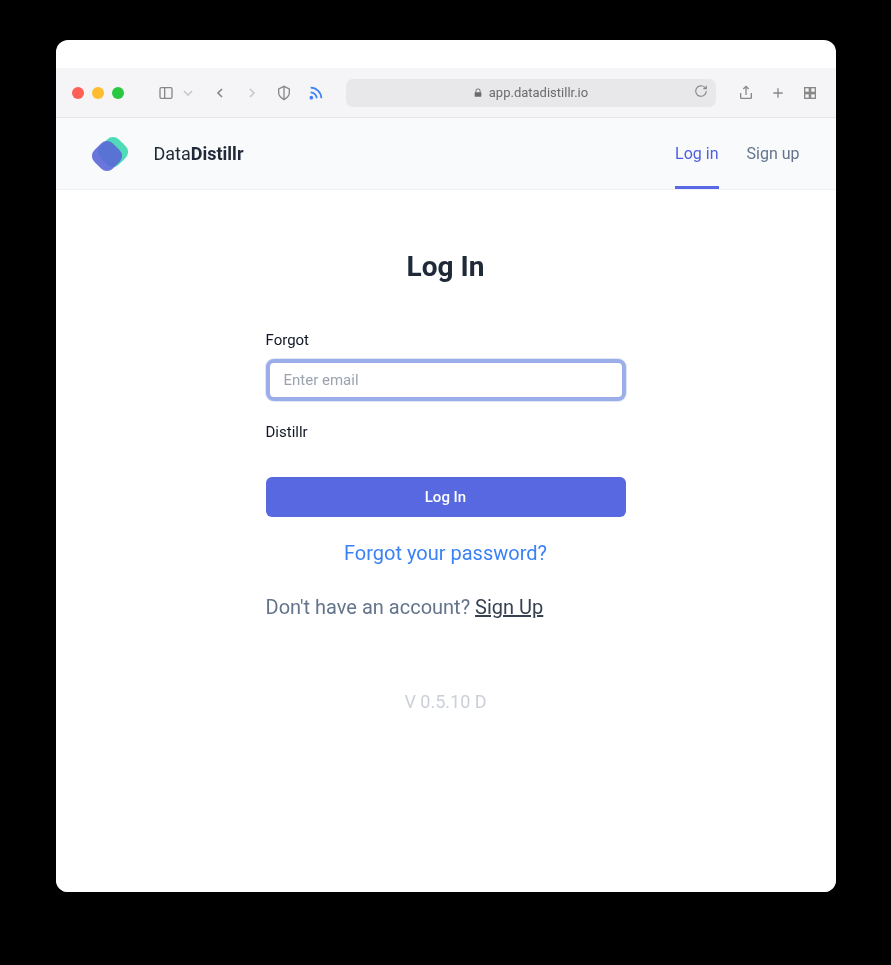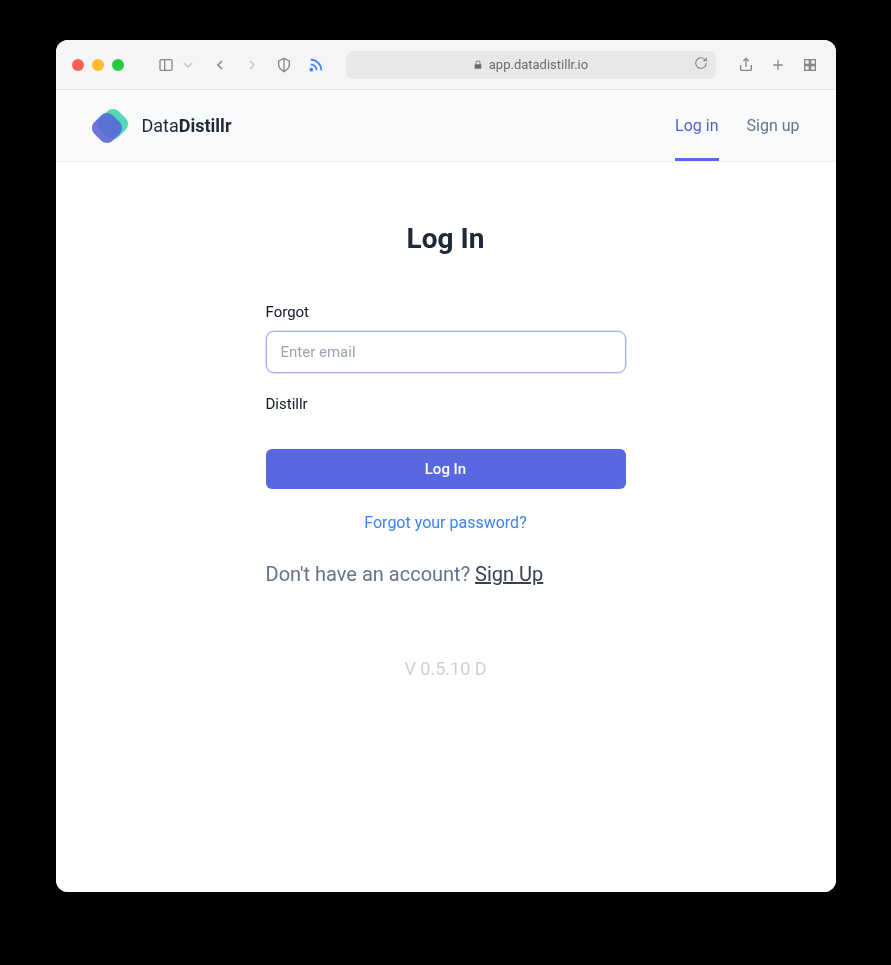--- a/index.html
+++ b/index.html
@@ -28,20 +28,21 @@
       box-shadow: 0 10px 40px rgba(0,0,0,0.5);
     }
     .browser-chrome {
       height: 50px;
       background: #f5f5f7;
       border-bottom: 1px solid #e5e5e7;
       display: flex;
       align-items: center;
       padding: 0 16px;
       gap: 12px;
+      margin-top: 28px;
     }
     .traffic-lights {
       display: flex;
       gap: 8px;
     }
     .traffic-light {
       width: 12px;
       height: 12px;
       border-radius: 50%;
     }
@@ -92,21 +93,21 @@
       background: #f8fafc;
       display: flex;
       align-items: center;
       justify-content: space-between;
       padding: 0 36px;
       border-bottom: 1px solid #eef0f4;
     }
     .logo-group {
       display: flex;
       align-items: center;
-      gap: 16px;
+      gap: 28px;
       justify-content: center;
     }
     .logo-mark {
       width: 34px;
       height: 34px;
       position: relative;
     }
     .logo-blob {
       position: absolute;
       width: 26px;
@@ -169,21 +170,21 @@
       flex-direction: column;
     }
     .form-label {
       font-size: 15px;
       color: #111827;
       margin-bottom: 10px;
     }
     .form-input {
       width: 100%;
       height: 42px;
-      border: 1px solid #fca5a5;
+      border: 4px solid #fca5a5;
       border-radius: 8px;
       padding: 0 14px;
       font-size: 15px;
       color: #0f172a;
       margin-bottom: 22px;
       outline: none;
     }
     .form-input.focused {
       border-color: #9caeea;
       box-shadow: 0 0 0 1px rgba(99, 123, 222, 0.2);
@@ -199,21 +200,21 @@
       border: none;
       border-radius: 6px;
       font-size: 15px;
       font-weight: 500;
       cursor: pointer;
       margin-top: 26px;
       margin-bottom: 24px;
     }
     .forgot-link {
       text-align: center;
-      font-size: 16px;
+      font-size: 20px;
       color: #3b82f6;
       cursor: pointer;
       margin-bottom: 16px;
     }
     .signup-row {
       text-align: left;
       font-size: 20px;
       color: #64748b;
       margin-top: 14px;
     }

